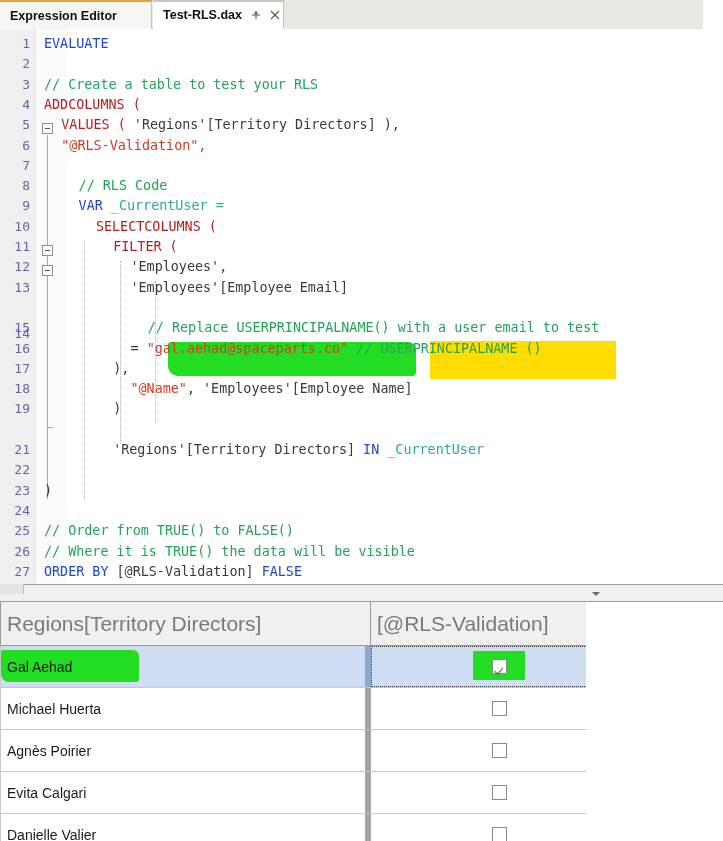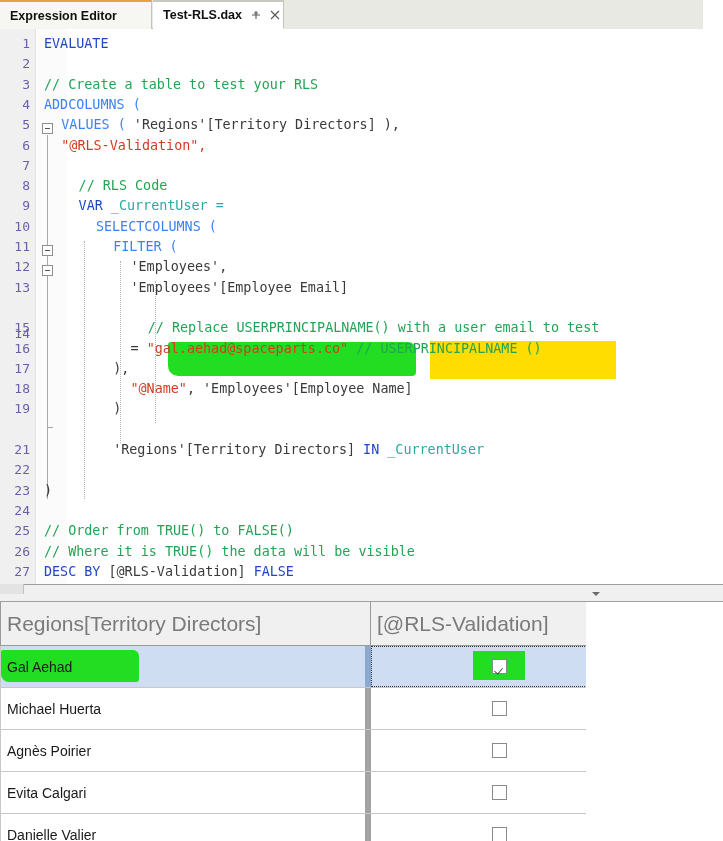--- a/index.html
+++ b/index.html
@@ -70,21 +70,21 @@
     font-family: "DejaVu Sans Mono", monospace;
     font-size: 13.4px; line-height: 20.3px; white-space: pre;
   }
   .ln .no {
     position: absolute; left: 0; width: 30px; text-align: right;
     color: #6b5fa8; font-family: "DejaVu Sans Mono", monospace; font-size: 13px;
   }
   .ln .tx { position: absolute; left: 44px; }
 
   .kw   { color: #1f48c4; }
-  .fn   { color: #3b82f6; }
+  .fn   { color: #b91c1c; }
   .cmt  { color: #23a455; }
   .str  { color: #d43b1e; }
   .var  { color: #2aa9a0; }
   .pun  { color: #3a3a3a; }
   .tbl  { color: #3a3a3a; }
 
   
   .foldbox {
     position: absolute; width: 11px; height: 11px;
     border: 1px solid #8f8f8f; background: #fdfdfd;
@@ -241,21 +241,21 @@
         <div class="ln" style="top: 309.5px;"><span class="no">16</span><span class="tx" style="left: 130.5px;"><span class="pun">= </span><span class="str">"gal.aehad@spaceparts.co"</span><span class="cmt"> // USERPRINCIPALNAME ()</span></span></div>
         <div class="ln" style="top: 329.8px;"><span class="no">17</span><span class="tx" style="left: 113.2px;"><span class="pun">),</span></span></div>
         <div class="ln" style="top: 350.1px;"><span class="no">18</span><span class="tx" style="left: 130.5px;"><span class="str">"@Name"</span><span class="tbl">, 'Employees'[Employee Name]</span></span></div>
         <div class="ln" style="top: 370.4px;"><span class="no">19</span><span class="tx" style="left: 113.2px;"><span class="pun">)</span></span></div>
         <div class="ln" style="top: 411px;"><span class="no">21</span><span class="tx" style="left: 113.2px;"><span class="tbl">'Regions'[Territory Directors] </span><span class="kw">IN </span><span class="var">_CurrentUser</span></span></div>
         <div class="ln" style="top: 431.3px;"><span class="no">22</span><span class="tx" style="left: 44px;"></span></div>
         <div class="ln" style="top: 451.6px;"><span class="no">23</span><span class="tx" style="left: 44px;"><span class="pun">)</span></span></div>
         <div class="ln" style="top: 471.9px;"><span class="no">24</span><span class="tx" style="left: 44px;"></span></div>
         <div class="ln" style="top: 492.2px;"><span class="no">25</span><span class="tx" style="left: 44px;"><span class="cmt">// Order from TRUE() to FALSE()</span></span></div>
         <div class="ln" style="top: 512.5px;"><span class="no">26</span><span class="tx" style="left: 44px;"><span class="cmt">// Where it is TRUE() the data will be visible</span></span></div>
-        <div class="ln" style="top: 532.8px;"><span class="no">27</span><span class="tx" style="left: 44px;"><span class="kw">DESC BY </span><span class="tbl">[@RLS-Validation] </span><span class="kw">FALSE</span></span></div>
+        <div class="ln" style="top: 532.8px;"><span class="no">27</span><span class="tx" style="left: 44px;"><span class="kw">ORDER BY </span><span class="tbl">[@RLS-Validation] </span><span class="kw">FALSE</span></span></div>
       </div>
   </div>
 
   <div class="splitter">
     <svg class="splitter-arrow" viewBox="0 0 10 8">
       <path d="M1 2 L5 6 L9 2 Z" fill="#6a6a6a"></path>
     </svg>
   </div>
   <div class="tiny-tl"></div>
 

